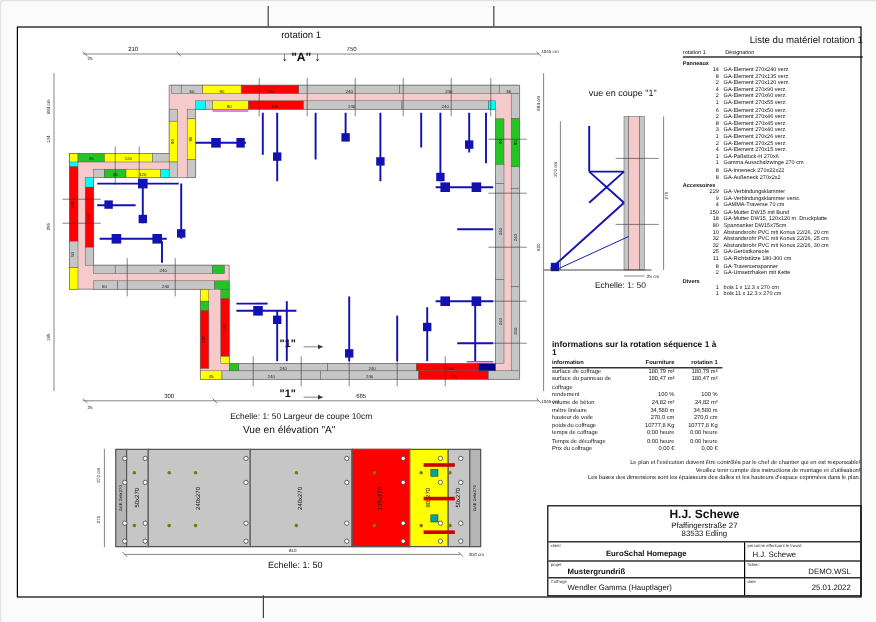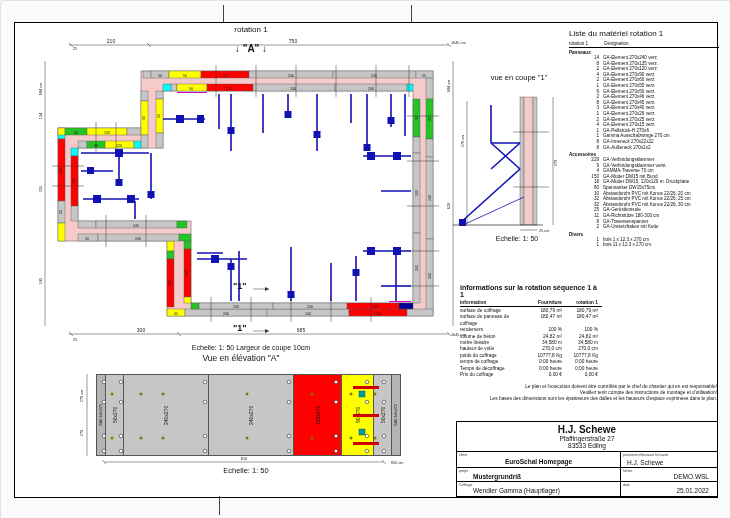--- a/index.html
+++ b/index.html
@@ -14,21 +14,21 @@
   .plan-title{left:140px;top:24px;width:220px;font-size:8px;}
   .marker-a{left:200px;top:42px;width:100px;font-size:10px;font-weight:bold;}
   .sec-mark{font-size:9px;font-weight:bold;width:26px;}
   .coupe-title{left:468px;top:72px;width:100px;font-size:7.5px;}
   .coupe-cap{left:466px;top:234px;width:100px;font-size:7px;}
   .plan-cap{left:115px;top:343px;width:270px;font-size:7px;}
   .elev-title{left:90px;top:352px;width:300px;font-size:8.5px;}
   .elev-cap{left:140px;top:465px;width:210px;font-size:7.5px;}
   
   .mlist{left:568px;top:28px;width:150px;font-size:4.6px;}
-  .ml-title{font-size:8px;text-align:left;margin-bottom:3px;}
+  .ml-title{font-size:8px;text-align:right;margin-bottom:3px;}
   .ml-head{border-bottom:0.5px solid #000;padding-bottom:1px;margin-bottom:1px;}
   .ml-head .ml-q{display:inline-block;width:34px;font-style:normal;}
   .ml-sec{font-weight:bold;margin-top:2px;}
   .ml-row{display:flex;line-height:5.6px;}
   .ml-q{width:30px;text-align:right;flex:none;}
   .ml-n{margin-left:4px;white-space:nowrap;}
   
   .info{left:459px;top:283px;width:142px;font-size:4.8px;}
   .if-title{font-size:7px;font-weight:bold;margin-bottom:2px;}
   .if-head{display:flex;border-bottom:0.5px solid #000;padding-bottom:1px;margin-bottom:1px;font-weight:bold;}

